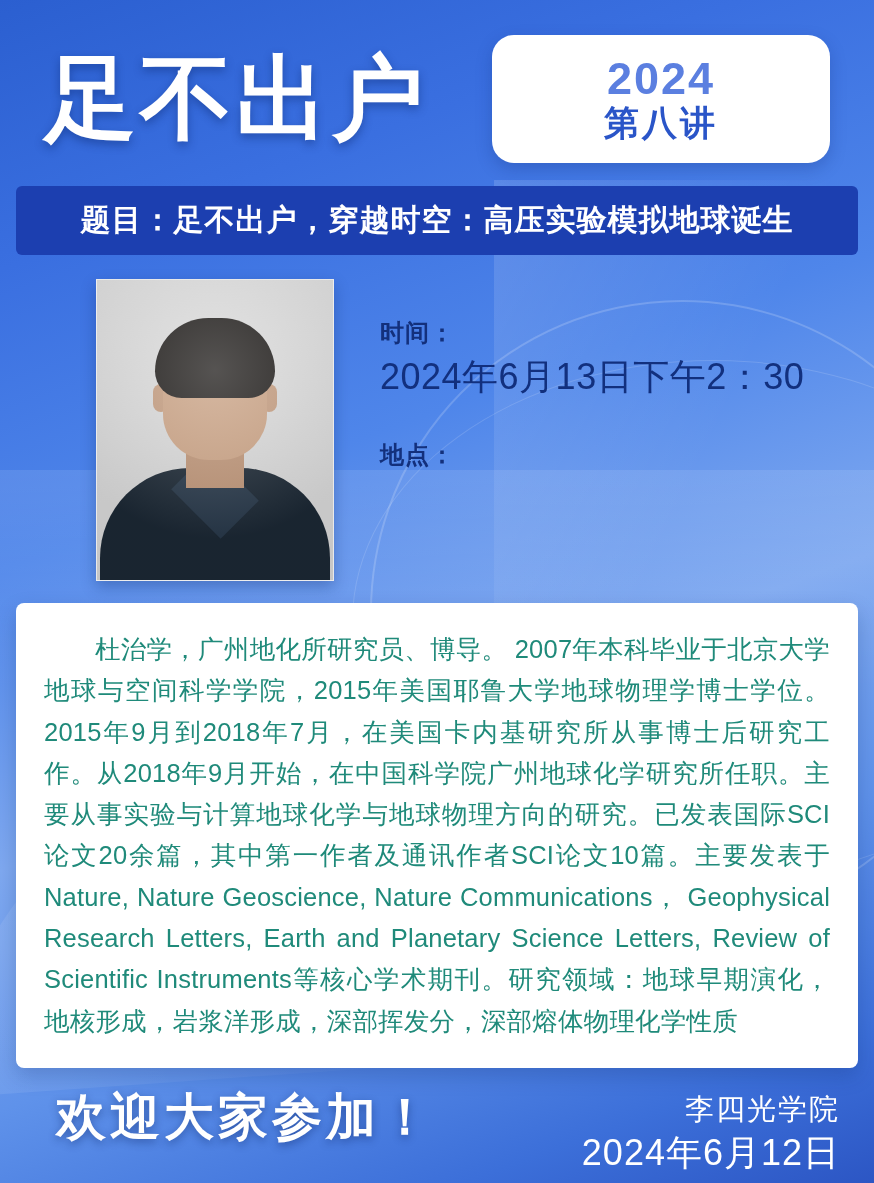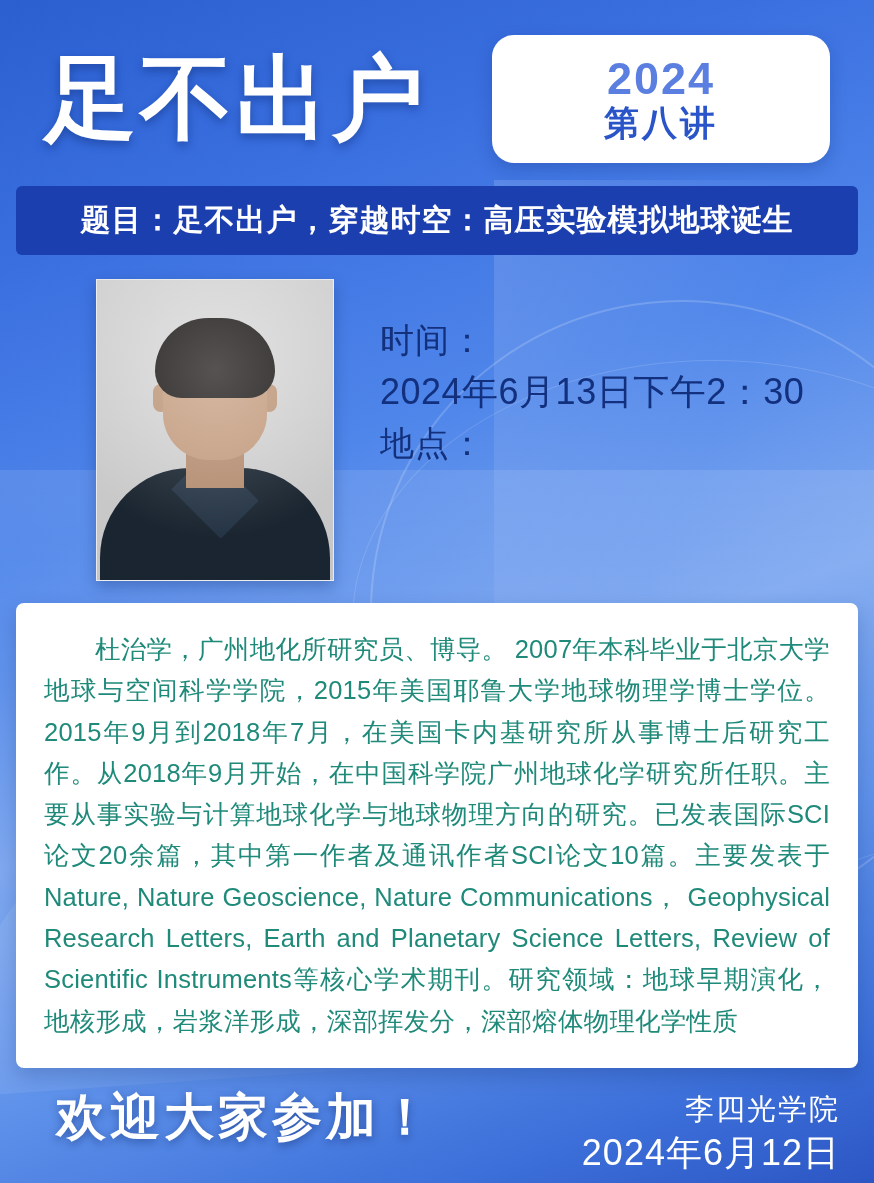--- a/index.html
+++ b/index.html
@@ -215,35 +215,35 @@
     background: radial-gradient(circle at 50% 30%, rgba(255,255,255,0.25), rgba(0,0,0,0.06) 70%);
     pointer-events: none;
   }
 
   .meta {
     margin-left: 46px;
     padding-top: 36px;
     color: #102a6e;
   }
   .meta-label {
-    font-size: 34px;
-    font-weight: 400;
+    font-size: 24px;
+    font-weight: 700;
     color: #13307c;
     line-height: 1.5;
     letter-spacing: 1px;
   }
   .meta-value {
     font-size: 36px;
     font-weight: 400;
     color: #12307e;
     line-height: 1.45;
     letter-spacing: 0.5px;
     white-space: nowrap;
   }
-  .meta-block + .meta-block { }
+  .meta-block + .meta-block { margin-top: 34px; }
 
   
   .bio-card {
     position: relative;
     margin: 22px 16px 0 16px;
     background: #ffffff;
     border-radius: 8px;
     padding: 26px 28px 26px 28px;
     box-sizing: border-box;
     box-shadow: 0 8px 20px rgba(10,35,100,0.22);

